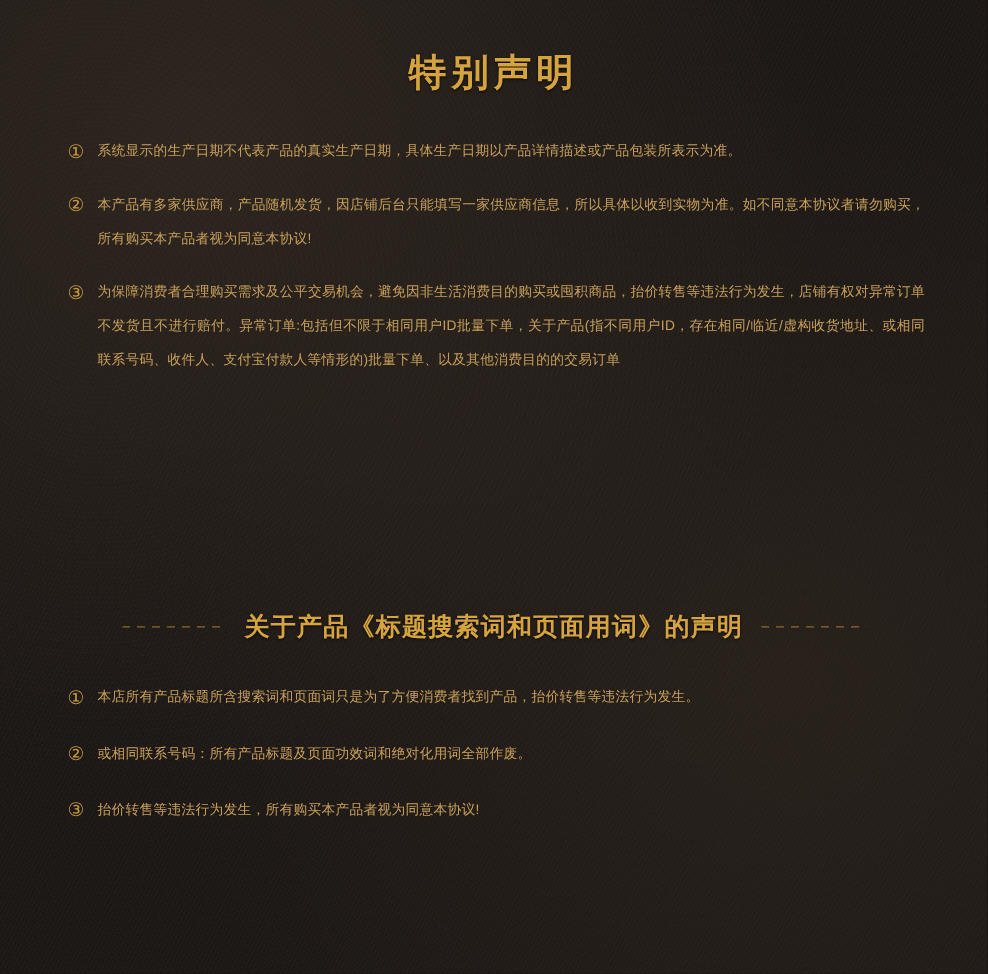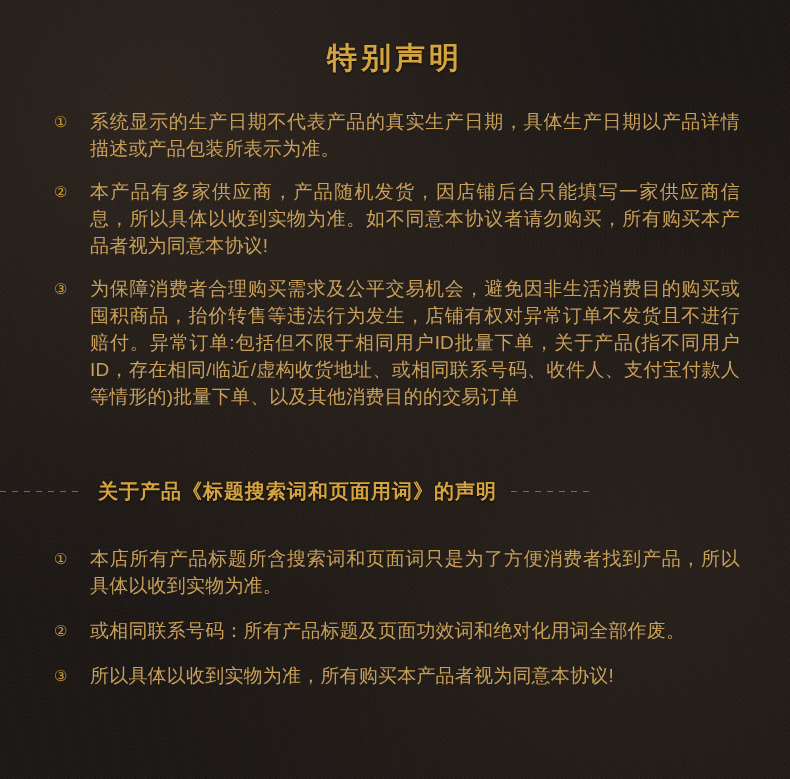--- a/index.html
+++ b/index.html
@@ -64,36 +64,35 @@
   .item-num {
     flex: 0 0 auto;
     width: 24px;
     font-size: 15px;
     line-height: 27px;
     color: #c99a3c;
     text-align: left;
   }
   .item-text {
     flex: 1 1 auto;
-    font-size: 19px;
+    font-size: 11px;
     line-height: 27px;
     color: #c8a05a;
     letter-spacing: 0.2px;
     text-align: justify;
-    margin-left: 12px;
   }
 
   .divider-row {
     position: absolute;
-    top: 478px;
+    top: 488px;
     left: 0;
     width: 790px;
     display: flex;
     align-items: center;
-    justify-content: flex-start;
+    justify-content: center;
   }
   .dash-line {
     flex: 0 0 auto;
     height: 1px;
     width: 84px;
     background-image: repeating-linear-gradient(to right, #8a6a2c 0px, #8a6a2c 6px, rgba(0,0,0,0) 6px, rgba(0,0,0,0) 12px);
   }
   .section-title {
     flex: 0 0 auto;
     padding: 0 14px;
@@ -139,24 +138,24 @@
 
   <div class="divider-row">
     <div class="dash-line"></div>
     <div class="section-title">关于产品《标题搜索词和页面用词》的声明</div>
     <div class="dash-line"></div>
   </div>
 
   <div class="section-two">
     <div class="item">
       <div class="item-num">①</div>
-      <div class="item-text">本店所有产品标题所含搜索词和页面词只是为了方便消费者找到产品，所以具体以收到实物为准。</div>
+      <div class="item-text">本店所有产品标题所含搜索词和页面词只是为了方便消费者找到产品，抬价转售等违法行为发生。</div>
     </div>
     <div class="item">
       <div class="item-num">②</div>
       <div class="item-text">或相同联系号码：所有产品标题及页面功效词和绝对化用词全部作废。</div>
     </div>
     <div class="item">
       <div class="item-num">③</div>
-      <div class="item-text">所以具体以收到实物为准，所有购买本产品者视为同意本协议!</div>
+      <div class="item-text">抬价转售等违法行为发生，所有购买本产品者视为同意本协议!</div>
     </div>
   </div>
 </div>
 
 </body></html>

